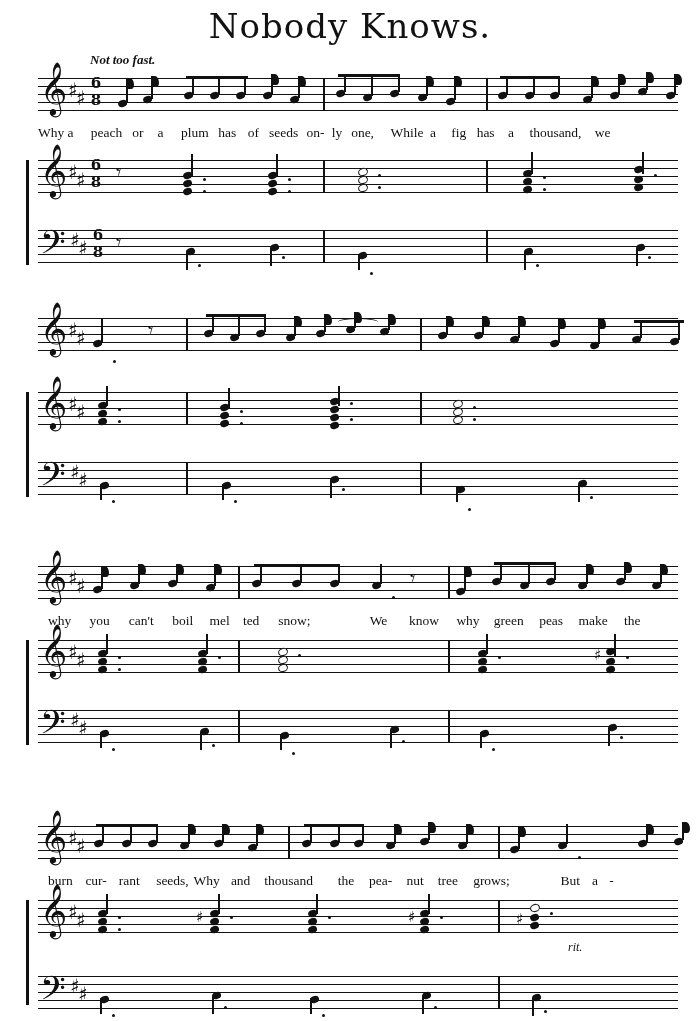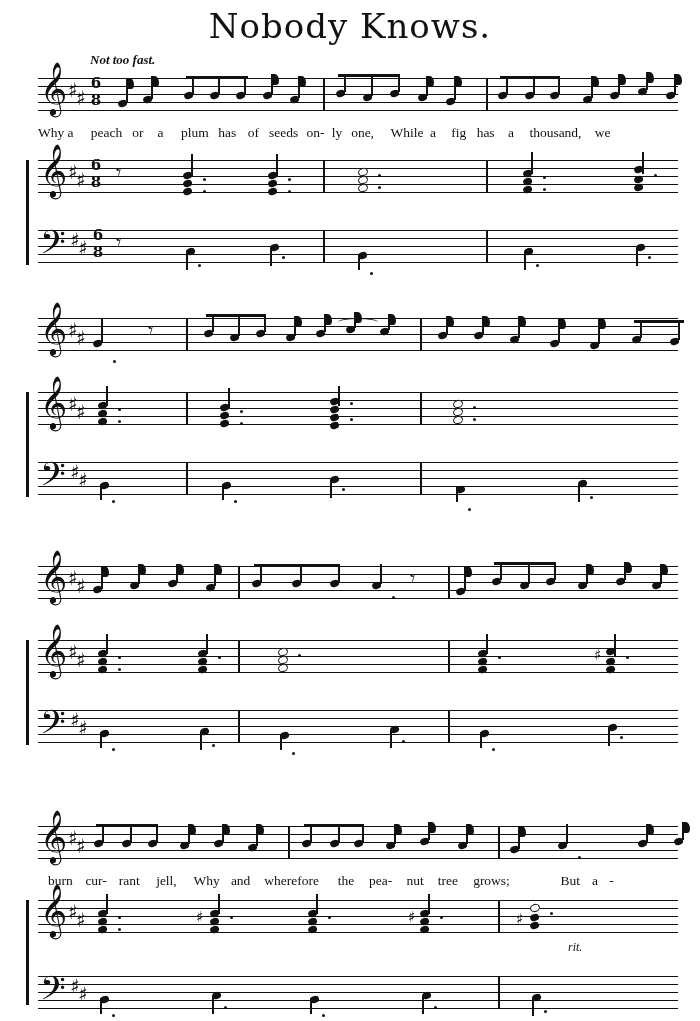--- a/index.html
+++ b/index.html
@@ -712,20 +712,36 @@
           <div class="stem" style="left:8px;top:-16px;height:18px"></div>
           <div class="flag" style="left:9px;top:-16px"></div>
         </div>
       <div class="note" style="left:614px;top:16px">
           <div class="head"></div>
           <div class="stem" style="left:8px;top:-18px;height:20px"></div>
           <div class="flag" style="left:9px;top:-18px"></div>
         </div>
     </div>
 
+    <div class="lyrics" style="top:55px;left:48px">
+      <span style="width:38px">why</span>
+      <span style="width:36px">you</span>
+      <span style="width:40px">can't</span>
+      <span style="width:34px">boil</span>
+      <span style="width:30px">mel</span>
+      <span style="width:32px">ted</span>
+      <span style="width:88px">snow;</span>
+      <span style="width:36px">We</span>
+      <span style="width:44px">know</span>
+      <span style="width:34px">why</span>
+      <span style="width:42px">green</span>
+      <span style="width:36px">peas</span>
+      <span style="width:42px">make</span>
+      <span style="width:26px">the</span>
+    </div>
 
     <div class="staff" style="top:82px">
       <div class="line"></div>
         <div class="line"></div>
         <div class="line"></div>
         <div class="line"></div>
         <div class="line"></div>
       <div class="clef treble" style="left:2px;">𝄞</div>
       <div class="keysig" style="left:30px;top:2px;">♯</div>
       <div class="keysig" style="left:38px;top:10px;">♯</div>
@@ -906,24 +922,24 @@
           <div class="head"></div>
           <div class="stem" style="left:8px;top:-16px;height:18px"></div>
           <div class="flag" style="left:9px;top:-16px"></div>
         </div>
     </div>
 
     <div class="lyrics" style="top:55px;left:48px">
       <span style="width:34px">burn</span>
       <span style="width:30px">cur-</span>
       <span style="width:34px">rant</span>
-      <span style="width:34px">jell,</span>
+      <span style="width:34px">seeds,</span>
       <span style="width:34px">Why</span>
       <span style="width:30px">and</span>
-      <span style="width:70px">wherefore</span>
+      <span style="width:70px">thousand</span>
       <span style="width:28px">the</span>
       <span style="width:34px">pea-</span>
       <span style="width:28px">nut</span>
       <span style="width:32px">tree</span>
       <span style="width:84px">grows;</span>
       <span style="width:28px">But</span>
       <span style="width:14px">a</span>
       <span style="width:12px">-</span>
     </div>
 

